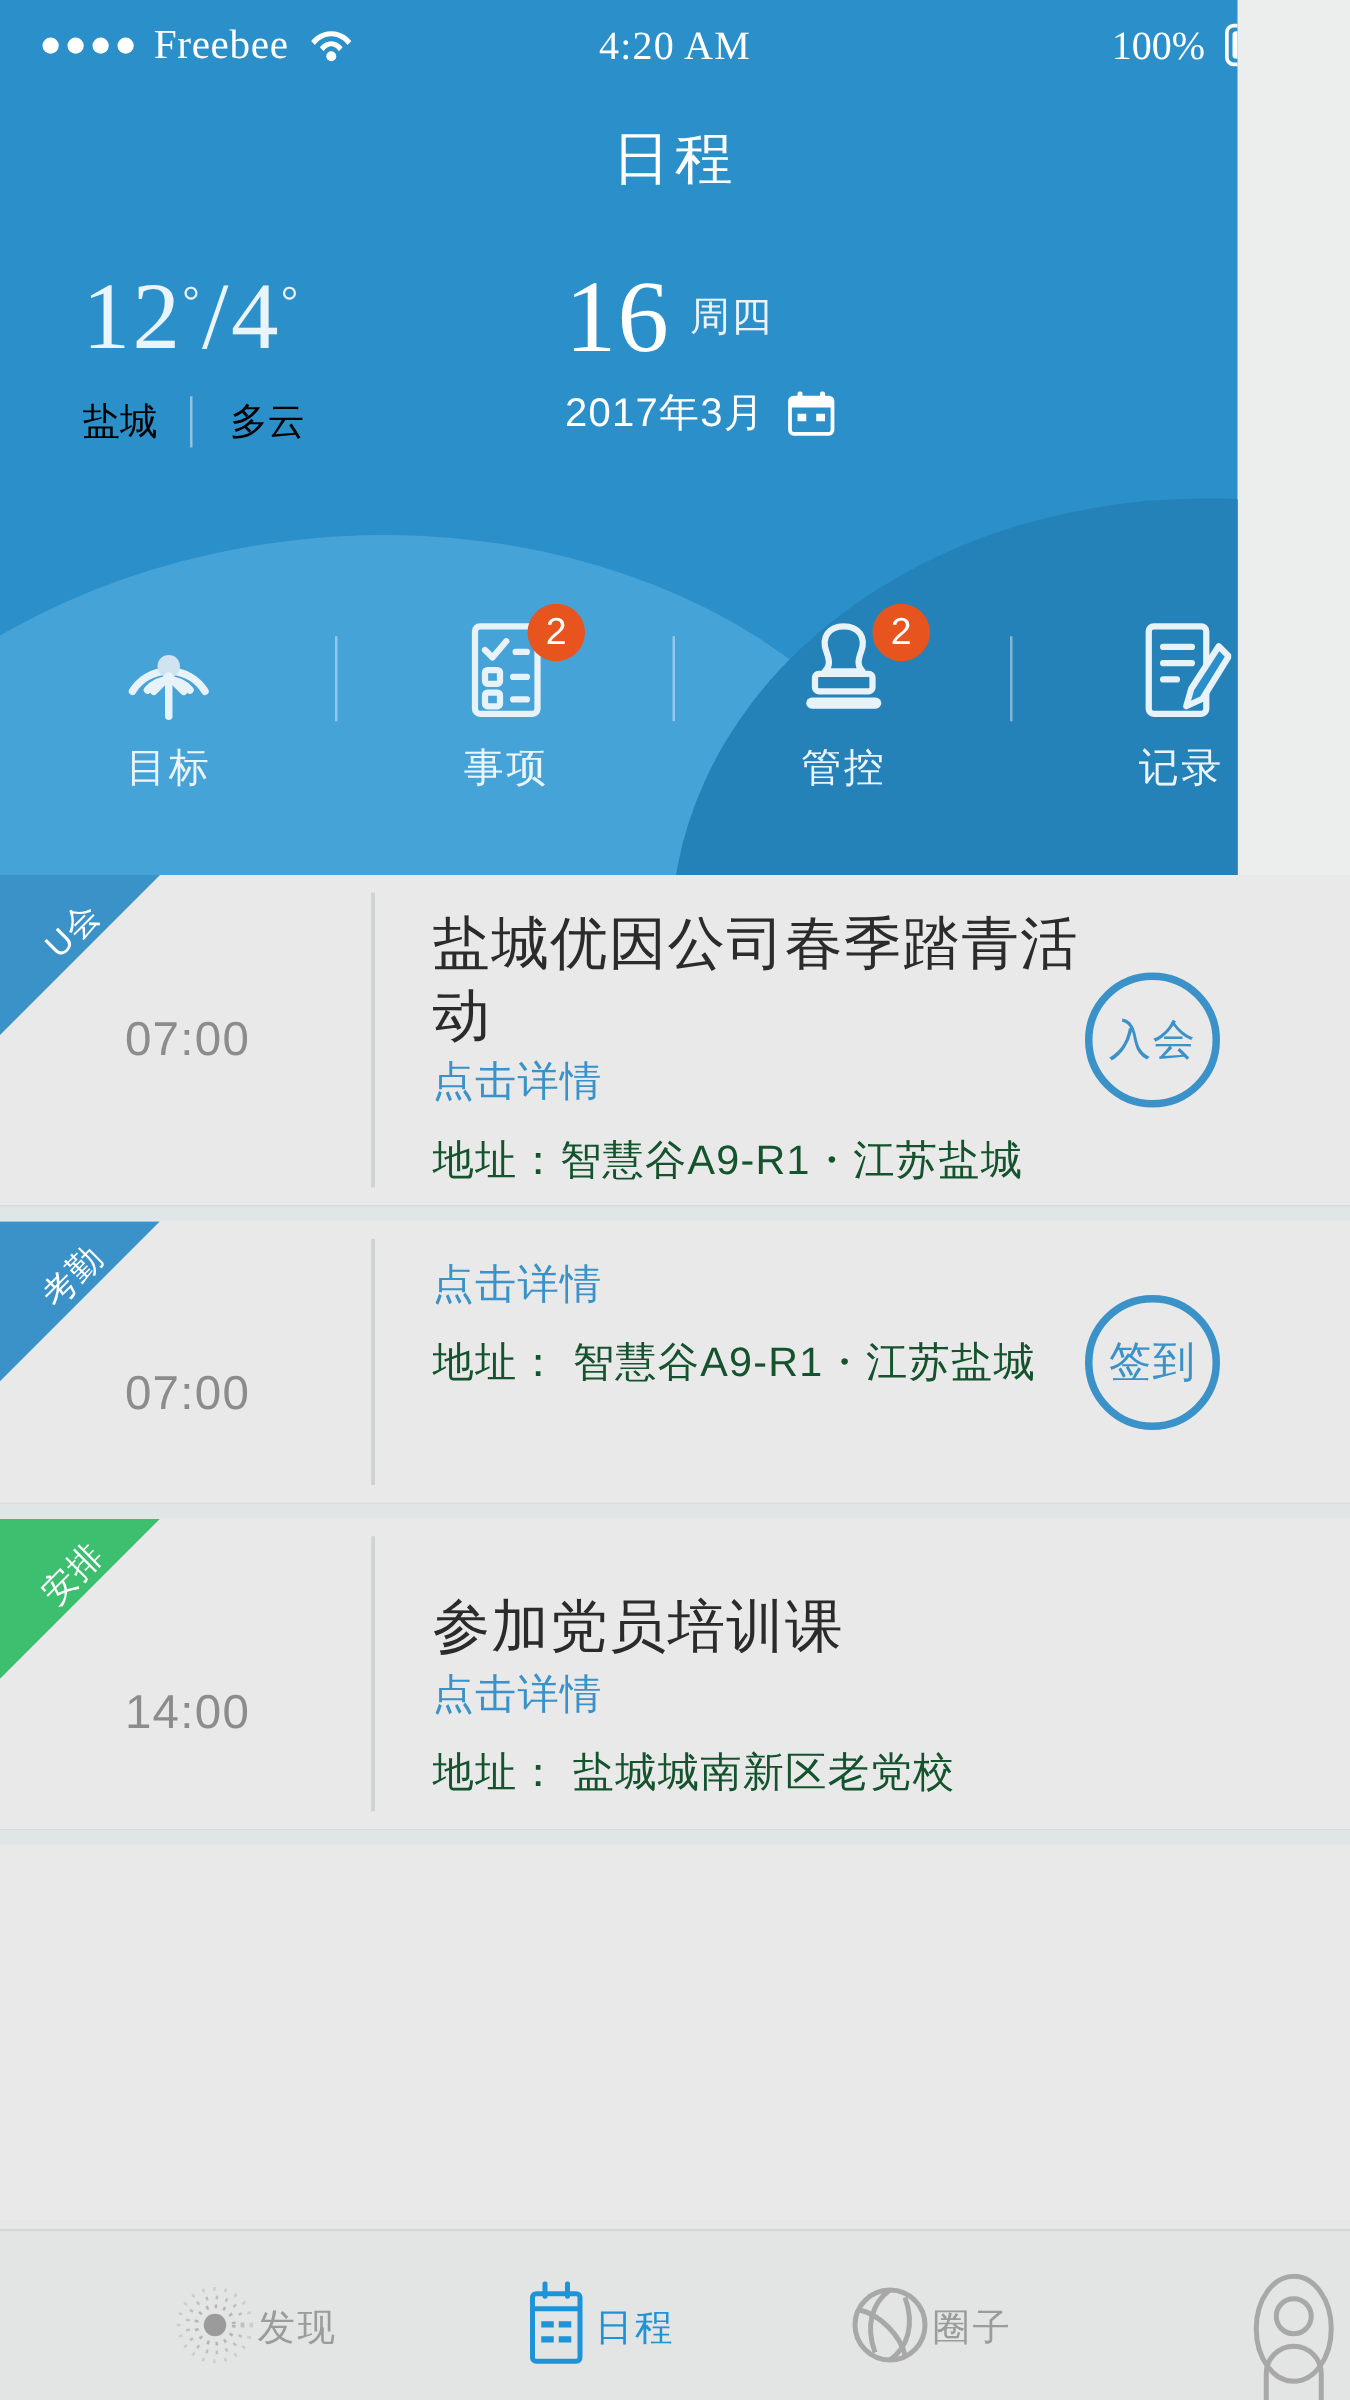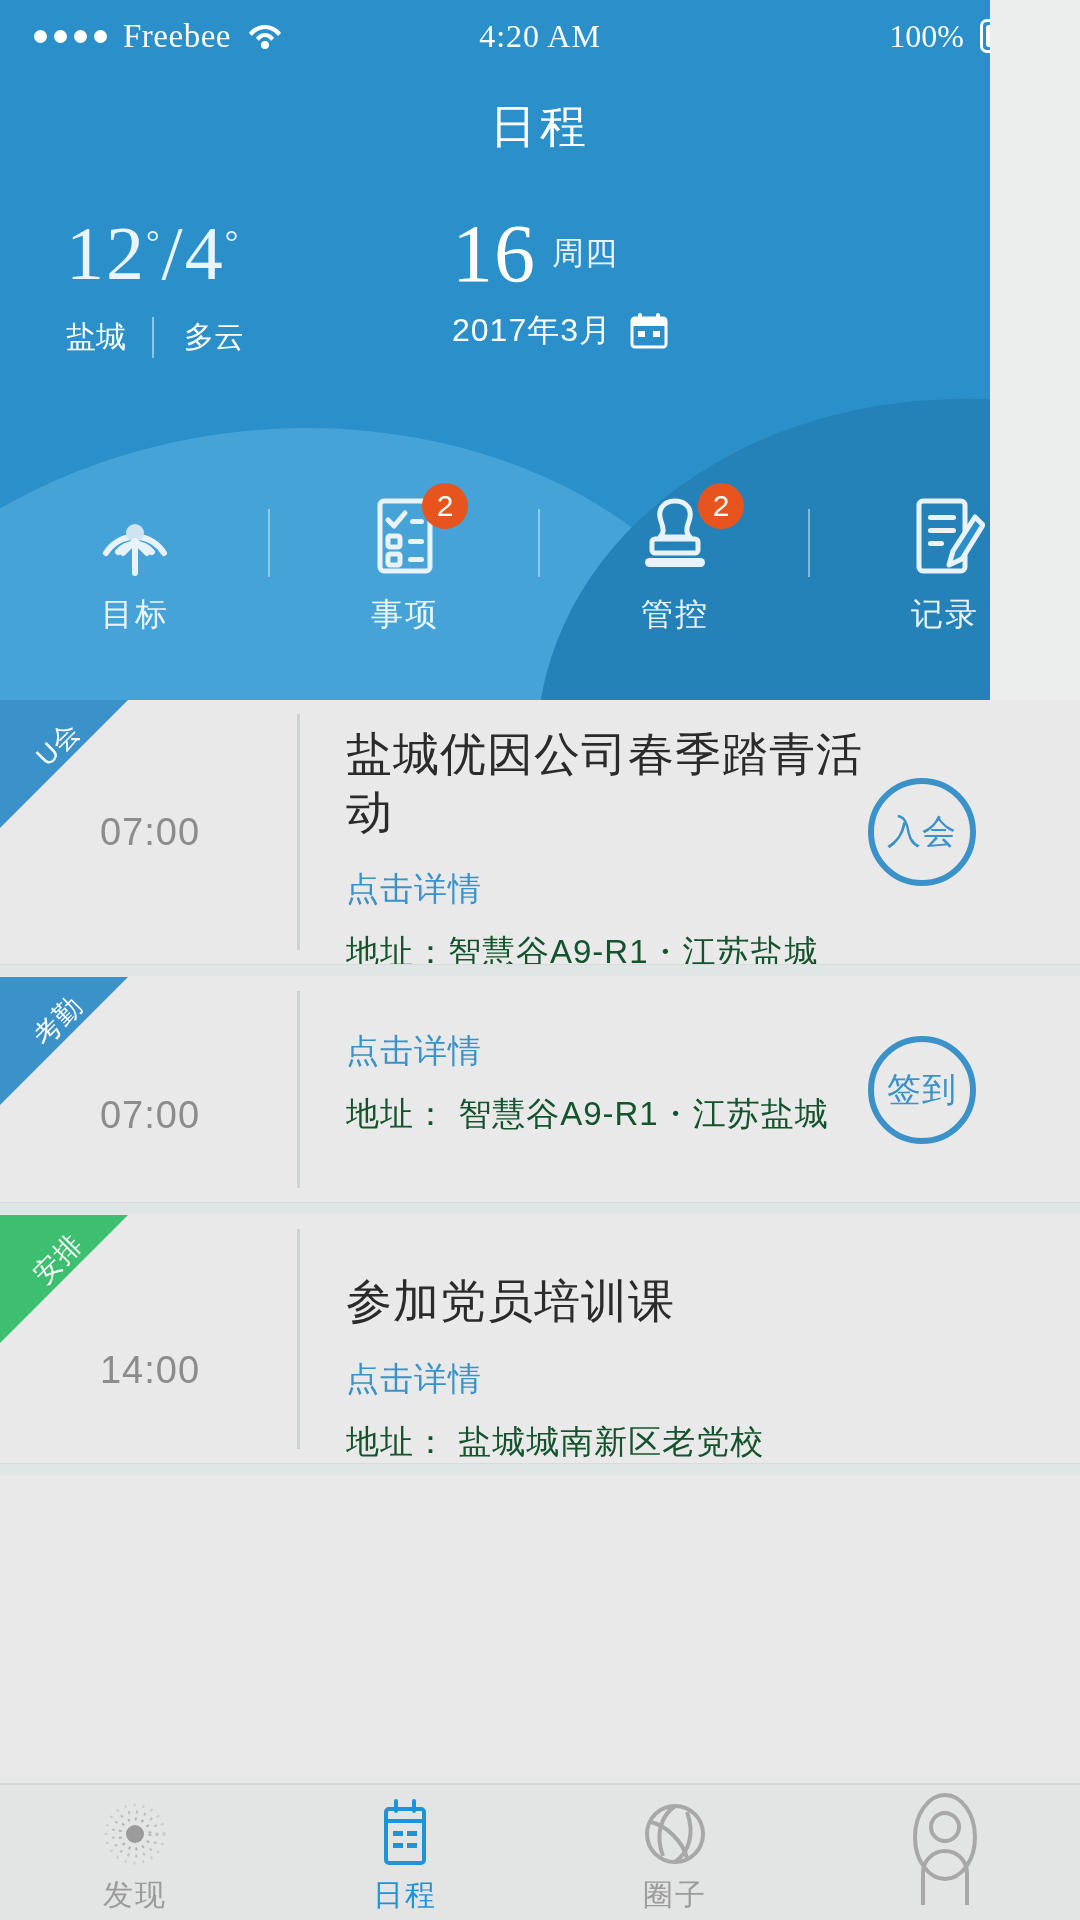--- a/index.html
+++ b/index.html
@@ -69,21 +69,21 @@
     display:flex; flex-direction:column; align-items:center; justify-content:center; gap:11px;
   }
   .more-btn i { width:11px; height:11px; border-radius:50%; background:#fff; display:block; }
 
   
   .weather {
     position:absolute; left:66px; top:215px; color:#fff; z-index:5;
   }
   .temp { font-family:"Liberation Serif","DejaVu Serif",serif; font-size:76px; font-weight:300; line-height:1; letter-spacing:2px; color:#eaf4fb; }
   .temp sup { font-size:34px; vertical-align:super; }
-  .wmeta { display:flex; align-items:center; margin-top:26px; font-size:30px; color:#ffffff; }
+  .wmeta { display:flex; align-items:center; margin-top:26px; font-size:30px; color:#000000; }
   .wmeta .city { padding-right:26px; border-right:2px solid #8dc4e2; }
   .wmeta .cond { padding-left:30px; }
 
   .datebox { position:absolute; left:452px; top:215px; color:#fff; z-index:5; }
   .dnum { font-family:"Liberation Serif","DejaVu Serif",serif; font-size:82px; font-weight:300; line-height:.95; letter-spacing:1px; }
   .dweek { font-size:32px; margin-left:16px; letter-spacing:1px; color:#e8f3fa; }
   .drow1 { display:flex; align-items:center; }
   .drow2 { display:flex; align-items:center; margin-top:16px; gap:18px; }
   .dmonth { font-size:32px; color:#ffffff; letter-spacing:1px; }
   .cal-ic { width:38px; height:36px; position:relative; }
@@ -120,36 +120,36 @@
     color:#fff; font-size:27px; letter-spacing:1px;
     transform:rotate(-45deg); transform-origin:center;
   }
 
   .card-inner { display:flex; padding:0; }
   .timecol { width:300px; flex:none; position:relative; display:flex; align-items:center; justify-content:center; }
   .timecol .t { color:#8c8c8c; font-size:38px; letter-spacing:1px; }
   .vline { position:absolute; right:0; top:14px; bottom:14px; width:3px; background:#cfd2d2; }
   .body { flex:1; padding:26px 0 26px 46px; }
   .c-title { font-size:46px; color:#2b2b2b; letter-spacing:1px; line-height:1.25; }
-  .c-detail { margin-top:26px; font-size:33px; color:#3a92c8; letter-spacing:1px; }
+  .c-detail { margin-top:2px; font-size:33px; color:#3a92c8; letter-spacing:1px; }
   .c-line { margin-top:18px; font-size:33px; color:#14532d; letter-spacing:1px; }
   .actioncol { width:212px; flex:none; display:flex; align-items:center; justify-content:flex-start; }
   .circle-btn {
     width:108px; height:108px; border-radius:50%;
     border:6px solid #3a92c8; color:#3a92c8; font-size:34px;
     display:flex; align-items:center; justify-content:center; letter-spacing:1px;
   }
 
   
   .tabbar {
     position:absolute; left:0; bottom:0; width:1080px; height:137px;
     background:#e3e4e4; border-top:2px solid #d4d6d6;
     display:flex; z-index:8;
   }
-  .tab { flex:1; display:flex; flex-direction:column; align-items:center; justify-content:flex-start; padding-top:14px; }
+  .tab { flex:1; display:flex; flex-direction:row; align-items:center; justify-content:flex-end; padding-top:14px; }
   .tab .tic { height:70px; display:flex; align-items:center; justify-content:center; }
   .tab .tlabel { margin-top:6px; font-size:30px; color:#9b9b9b; letter-spacing:2px; }
   .tab.active .tlabel { color:#1f93d8; }
 </style>
 </head>
 <body>
 
 <div id="phone">
 
   <div class="header">

